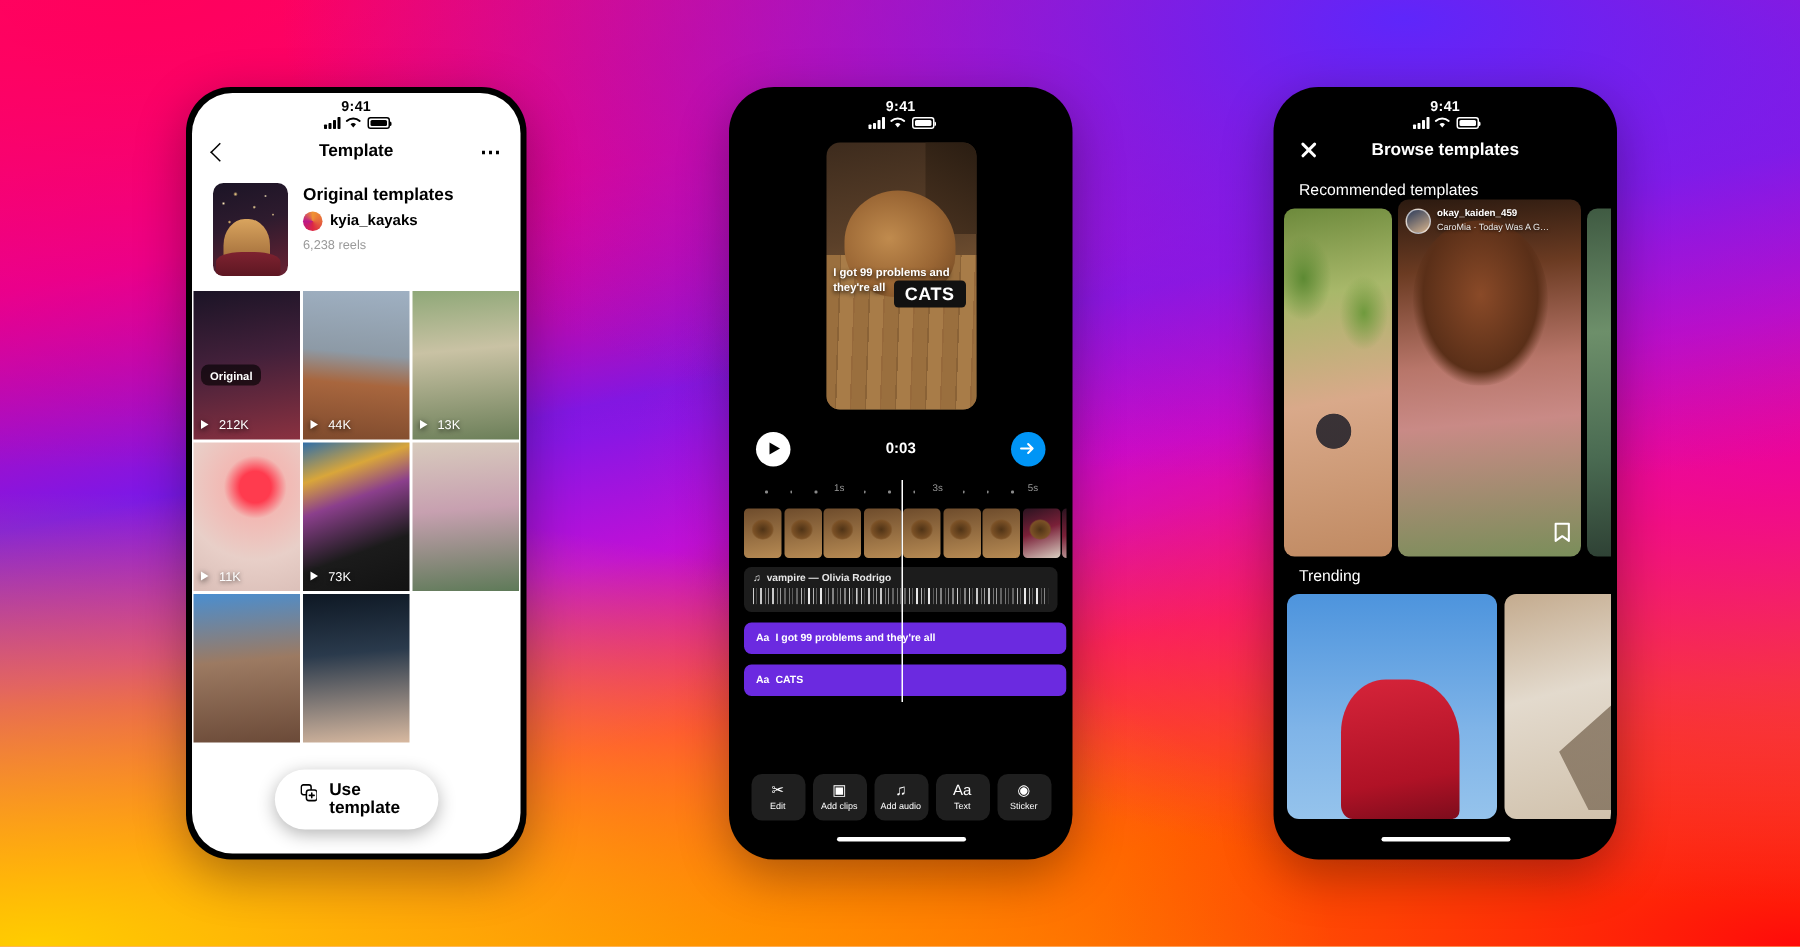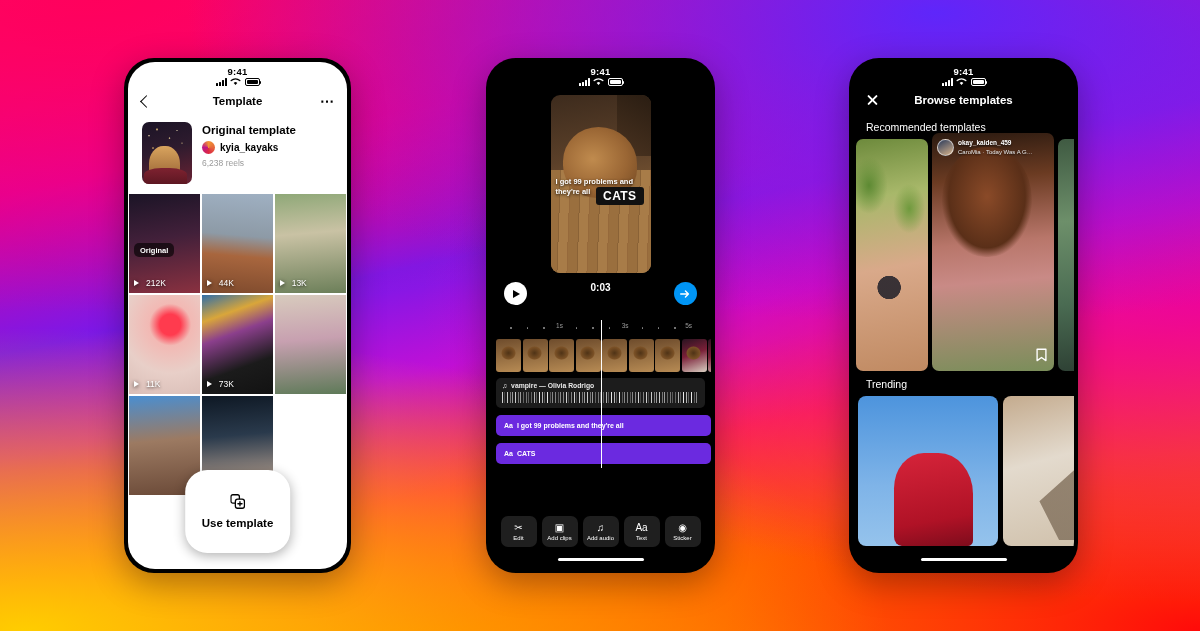--- a/index.html
+++ b/index.html
@@ -78,42 +78,42 @@
   .cell { position:relative; aspect-ratio:79/110; overflow:hidden; }
   .cell .views { position:absolute; left:5px; bottom:5px; display:flex; align-items:center;
                  gap:7px; color:#fff; font-size:8.5px; font-weight:normal;
                  text-shadow:0 1px 3px rgba(0,0,0,.75); }
   .play-tri { width:0;height:0;border-left:5px solid #fff;border-top:3.2px solid transparent;
               border-bottom:3.2px solid transparent; filter:drop-shadow(0 1px 2px rgba(0,0,0,.7));}
   .badge-orig { position:absolute; left:5px; top:5px; background:rgba(0,0,0,.62); color:#fff;
                 font-size:7.5px; font-weight:bold; padding:2.5px 6px; border-radius:5px;margin-top:44px; }
 
   .use-tpl { position:absolute; left:50%; transform:translateX(-50%); bottom:16px;
-             background:#fff; border-radius:22px; padding:24px 17px; display:flex;
-             align-items:center; gap:8px; box-shadow:0 3px 12px rgba(0,0,0,.3);flex-direction:column; }
+             background:#fff; border-radius:22px; padding:8px 17px; display:flex;
+             align-items:flex-start; gap:8px; box-shadow:0 3px 12px rgba(0,0,0,.3); }
   .use-tpl span { font-size:11.5px; font-weight:bold; color:#000; }
 
   
   .preview-wrap { height:196px; display:flex; align-items:center; justify-content:center; }
   .preview { width:100px; height:178px; border-radius:9px; overflow:hidden; position:relative;
              background:linear-gradient(170deg,#3d2b1d 0%,#5b4029 35%,#8a6238 70%,#a8804b 100%); }
   .pv-floor{position:absolute;left:0;right:0;bottom:0;height:58%;
     background:repeating-linear-gradient(92deg,#9a6f3e 0 9px,#8a6236 9px 10px,#a87c48 10px 19px,#96693b 19px 20px);}
   .pv-dog{position:absolute;left:12%;top:18%;width:74%;height:40%;
     background:radial-gradient(ellipse at 40% 45%,#c08b4e 0%,#9a6634 55%,#6d4420 100%);
     border-radius:48% 52% 40% 46%;}
   .pv-dark{position:absolute;right:0;top:0;width:34%;height:34%;
     background:linear-gradient(210deg,#2a1d12,#4a3320);}
   .pv-cap { position:absolute; left:5px; right:5px; top:46%; color:#fff; font-size:7.5px;
             font-weight:bold; line-height:1.35; text-shadow:0 1px 3px rgba(0,0,0,.9); }
   .pv-cats { position:absolute; right:7px; bottom:38%; background:#111; color:#fff;
              font-size:12px; font-weight:bold; padding:2px 7px; border-radius:3px;
              letter-spacing:.4px; }
 
-  .pv-controls { display:flex; align-items:flex-start; justify-content:space-between;
+  .pv-controls { display:flex; align-items:center; justify-content:space-between;
                  padding:0 14px; height:34px;gap:40px; }
   .btn-play { width:23px; height:23px; border-radius:50%; background:#fff;
               display:flex; align-items:center; justify-content:center; }
   .btn-play i { width:0;height:0;border-left:7px solid #000;border-top:4.5px solid transparent;
                 border-bottom:4.5px solid transparent; margin-left:2px; }
   .pv-time { color:#fff; font-size:10px; font-weight:bold; }
   .btn-next { width:23px; height:23px; border-radius:50%; background:#0095f6;
               display:flex; align-items:center; justify-content:center; color:#fff;
               font-size:12px; font-weight:bold; }
 
@@ -233,21 +233,21 @@
       <span class="dots">⋯</span>
     </div>
 
     <div class="tpl-head">
       <div class="tpl-thumb">
         <div class="spark"></div>
           <div class="hair"></div>
           <div class="body"></div>
       </div>
       <div>
-        <div class="tpl-name">Original template</div>
+        <div class="tpl-name">Original templates</div>
         <div class="tpl-user">
           <span class="av-sm"></span>
           <span>kyia_kayaks</span>
         </div>
         <div class="tpl-count">6,238 reels</div>
       </div>
     </div>
 
     <div class="grid">
       <div class="cell" style="background:linear-gradient(170deg,#1b1426,#42203a 45%,#8a3140 100%)">

